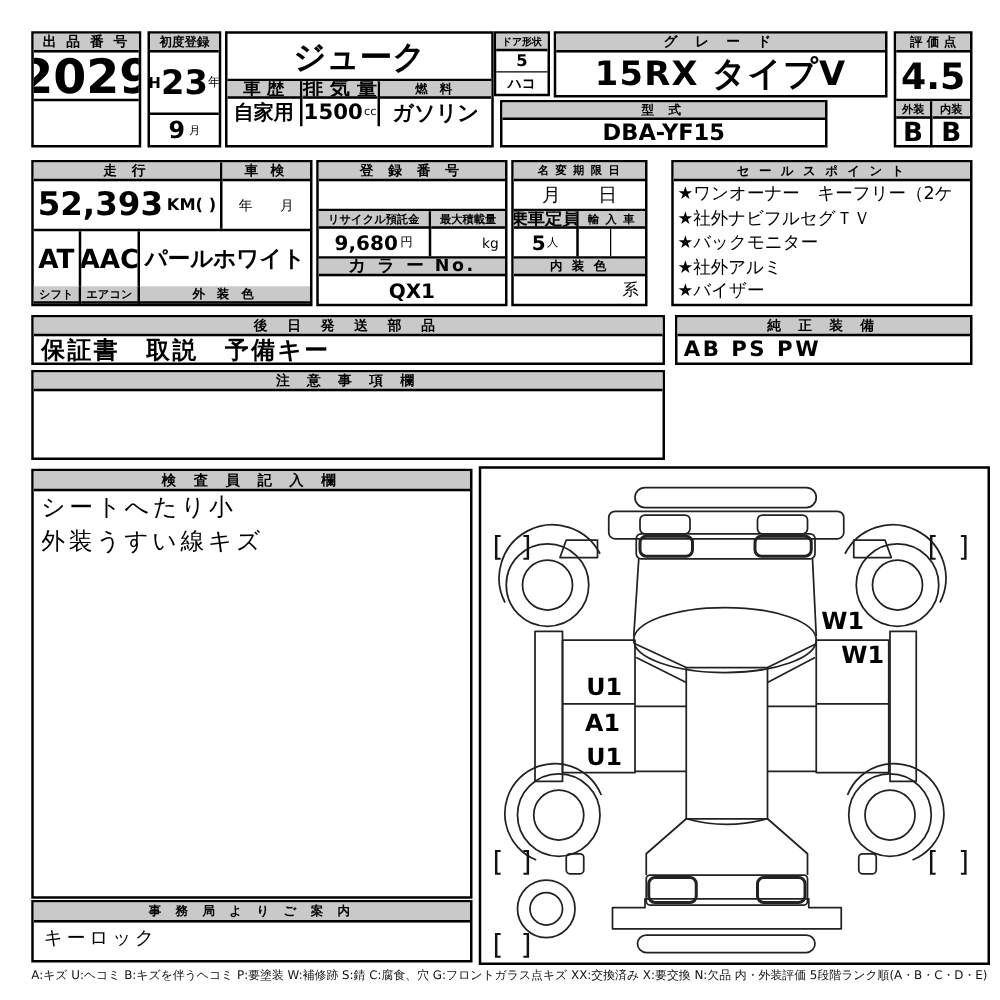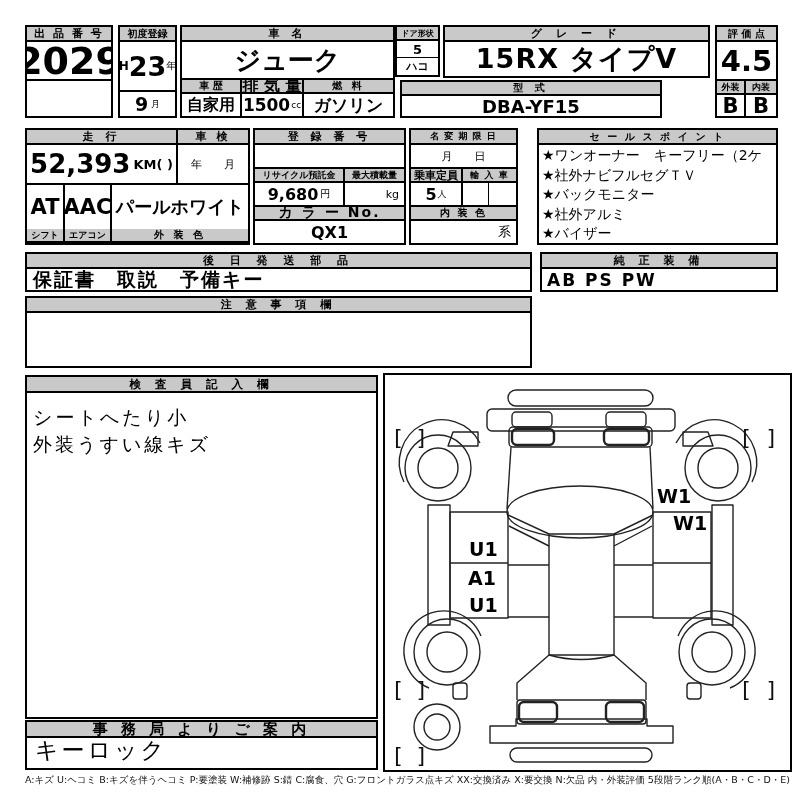--- a/index.html
+++ b/index.html
@@ -40,25 +40,24 @@
         <span class="b" style="font-size:27px">23</span>
         <span style="font-size:10px">年</span>
     </div>
     <div class="c" style="height:24px">
       <span class="b" style="font-size:19px">9</span>
         <span style="font-size:9px;margin-left:3px">月</span>
     </div>
   </div>
 
   <div class="box" style="left:180px;top:25px;width:215px;height:93px">
-    <div class="hdr" style="height:15px;font-size:11px;letter-spacing:4px">車 名</div>
     <div class="c bb b" style="height:38px;font-size:26px">ジューク</div>
     <div class="row" style="height:36px">
       <div class="col br" style="width:60px">
-        <div class="hdr" style="height:14px;font-size:10px">車 歴</div>
+        <div class="hdr" style="height:14px;font-size:14px">車 歴</div>
         <div class="c b" style="flex:1;font-size:16px">自家用</div>
       </div>
       <div class="col br" style="width:62px">
         <div class="hdr" style="height:14px;font-size:16px">排 気 量</div>
         <div class="c" style="flex:1">
           <span class="b" style="font-size:17px">1500</span>
             <span style="font-size:9px;margin-left:1px">cc</span>
         </div>
       </div>
       <div class="col" style="flex:1">
@@ -136,23 +135,23 @@
           <span style="font-size:10px;margin-left:2px">円</span>
       </div>
       <div class="r" style="flex:1;font-size:11px;padding-right:5px">kg</div>
     </div>
     <div class="hdr" style="height:14px;font-size:14px;letter-spacing:2px">カ ラ ー No.</div>
     <div class="c b" style="height:22px;font-size:16px">QX1</div>
   </div>
 
   <div class="box" style="left:409px;top:128px;width:109px;height:117px">
     <div class="hdr" style="height:15px;font-size:9px;letter-spacing:1px">名 変 期 限 日</div>
-    <div class="c bb" style="height:24px;font-size:11px">月　　日</div>
+    <div class="c bb" style="height:24px;font-size:15px">月　　日</div>
     <div class="row" style="height:14px">
-      <div class="hdr br" style="width:52px;font-size:11px;height:14px">乗車定員</div>
+      <div class="hdr br" style="width:52px;font-size:14px;height:14px">乗車定員</div>
       <div class="hdr" style="flex:1;font-size:9px;letter-spacing:1px;height:14px">輸 入 車</div>
     </div>
     <div class="row bb" style="height:24px">
       <div class="c br" style="width:52px">
         <span class="b" style="font-size:16px">5</span>
           <span style="font-size:9px;margin-left:1px">人</span>
       </div>
       <div class="row" style="flex:1">
         <div style="width:26px;border-right:1px solid #000"></div>
         <div style="flex:1"></div>
@@ -184,29 +183,29 @@
   </div>
 
   <div class="box" style="left:25px;top:296px;width:507px;height:72px">
     <div class="hdr" style="height:15px;font-size:11px;letter-spacing:5px">注 意 事 項 欄</div>
     <div style="height:53px"></div>
   </div>
 
 
   <div class="box" style="left:25px;top:375px;width:353px;height:344px">
     <div class="hdr" style="height:16px;font-size:11.5px;letter-spacing:5px">検 査 員 記 入 欄</div>
-    <div style="padding:11px 6px">
+    <div style="padding:0 6px">
         <div class="line">シートへたり小</div>
         <div class="line">外装うすい線キズ</div>
       </div>
   </div>
 
   <div class="box" style="left:25px;top:720px;width:353px;height:50px">
-    <div class="hdr" style="height:16px;font-size:15px;letter-spacing:4px">事 務 局 よ り ご 案 内</div>
-    <div class="l" style="height:24px;font-size:23px;letter-spacing:3px;padding-left:8px">キーロック</div>
+    <div class="hdr" style="height:16px;font-size:10px;letter-spacing:4px">事 務 局 よ り ご 案 内</div>
+    <div class="l" style="height:24px;font-size:15px;letter-spacing:3px;padding-left:8px">キーロック</div>
   </div>
 
   <div class="box" style="left:383px;top:373px;width:409px;height:399px">
     <svg width="405" height="395" viewBox="0 0 405 395">
       <g stroke="#222" fill="none" stroke-width="1.4" stroke-linejoin="round">
 
         <rect x="123" y="15" width="145" height="16" rx="8"></rect>
         <rect x="102" y="34" width="188" height="22" rx="5"></rect>
         <rect x="127" y="37" width="40" height="15" rx="4"></rect>
         <rect x="221" y="37" width="40" height="15" rx="4"></rect>

